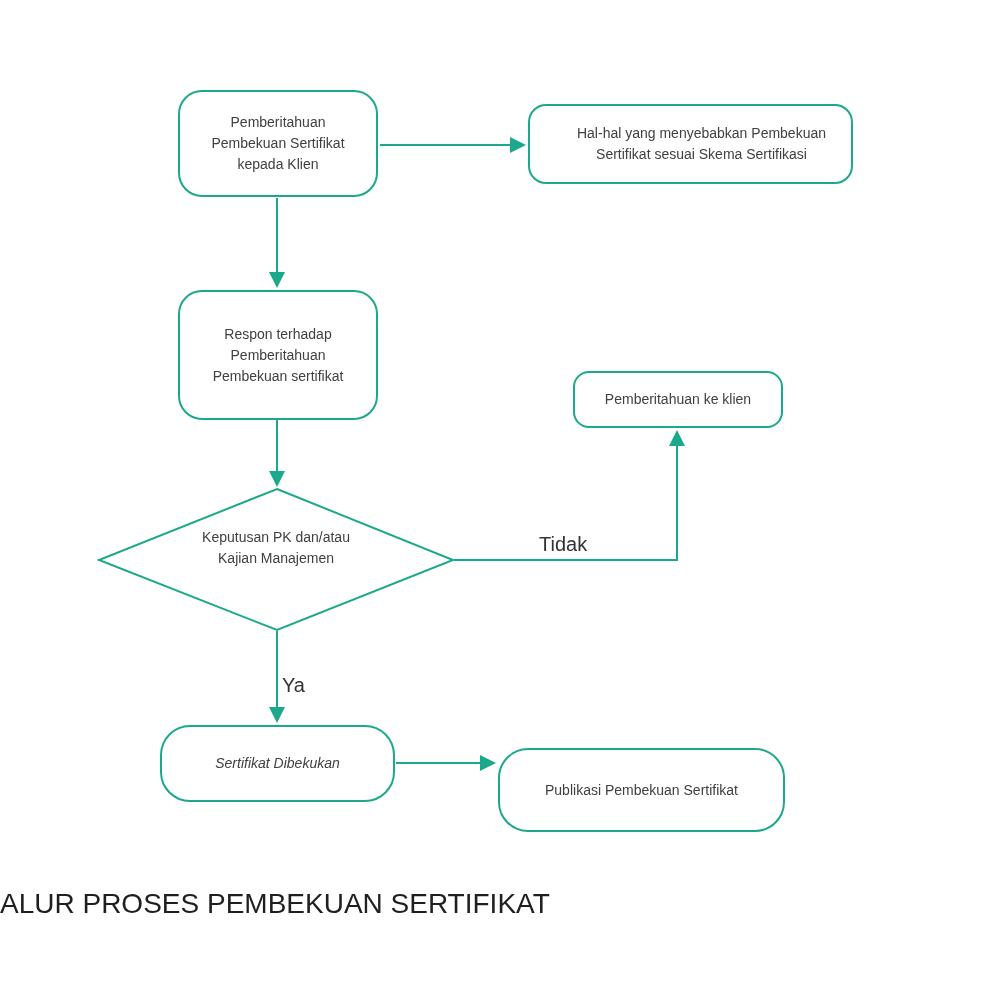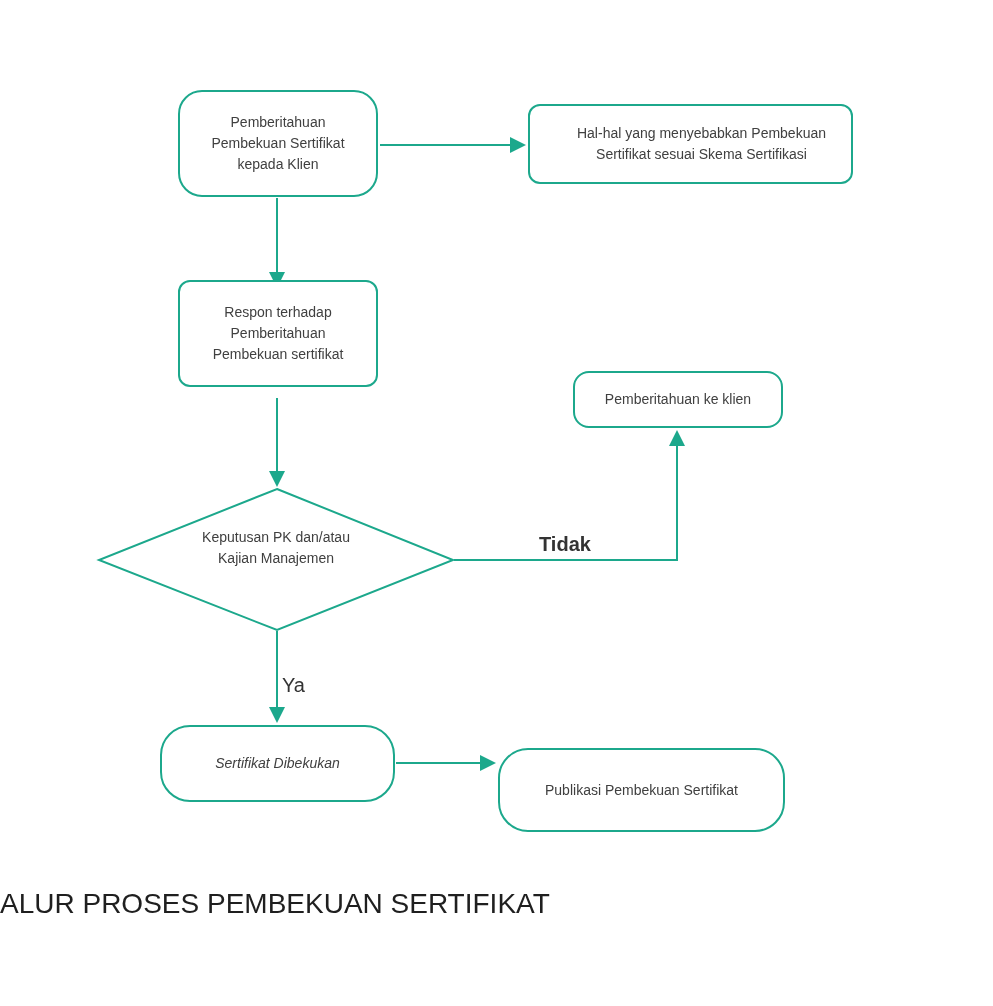--- a/index.html
+++ b/index.html
@@ -77,31 +77,31 @@
     <path class="edge" d="M380,145 L524,145" marker-end="url(#arrow)"></path>
     <path class="edge" d="M277,198 L277,286" marker-end="url(#arrow)"></path>
     <path class="edge" d="M277,398 L277,485" marker-end="url(#arrow)"></path>
     <path class="edge" d="M277,631 L277,721" marker-end="url(#arrow)"></path>
     <path class="edge" d="M454,560 L677,560 L677,432" marker-end="url(#arrow)"></path>
     <path class="edge" d="M396,763 L494,763" marker-end="url(#arrow)"></path>
   </svg>
 
   <div class="node" style="left:178px;top:90px;width:200px;height:107px;border-radius:24px;">Pemberitahuan Pembekuan Sertifikat kepada Klien</div>
 
-  <div class="node" style="left:528px;top:104px;width:325px;height:80px;border-radius:12px;padding-left:36px;">Hal-hal yang menyebabkan Pembekuan Sertifikat sesuai Skema Sertifikasi</div>
+  <div class="node" style="left:528px;top:104px;width:325px;height:80px;border-radius:18px;padding-left:36px;">Hal-hal yang menyebabkan Pembekuan Sertifikat sesuai Skema Sertifikasi</div>
 
-  <div class="node" style="left:178px;top:280px;width:200px;height:107px;border-radius:12px;">Respon terhadap Pemberitahuan Pembekuan sertifikat</div>
+  <div class="node" style="left:178px;top:290px;width:200px;height:130px;border-radius:24px;">Respon terhadap Pemberitahuan Pembekuan sertifikat</div>
 
   <div class="diamond-label" style="left:186px;top:518px;width:180px;height:60px;">Keputusan PK dan/atau Kajian Manajemen</div>
 
   <div class="node" style="left:573px;top:371px;width:210px;height:57px;border-radius:16px;">Pemberitahuan ke klien</div>
 
   <div class="node" style="left:160px;top:725px;width:235px;height:77px;border-radius:30px;font-style:italic;">Sertifikat Dibekukan</div>
 
   <div class="node" style="left:498px;top:724px;width:287px;height:84px;border-radius:30px;margin-top:24px;">Publikasi Pembekuan Sertifikat</div>
 
-  <div class="edge-label" style="left:539px;top:533px;font-weight:bold;">Tidak</div>
+  <div class="edge-label" style="left:539px;top:533px;">Tidak</div>
 
   <div class="edge-label" style="left:282px;top:664px;margin-top:10px;">Ya</div>
 
   <div class="title">ALUR PROSES PEMBEKUAN SERTIFIKAT</div>
 
 </div>
 
 </body></html>

